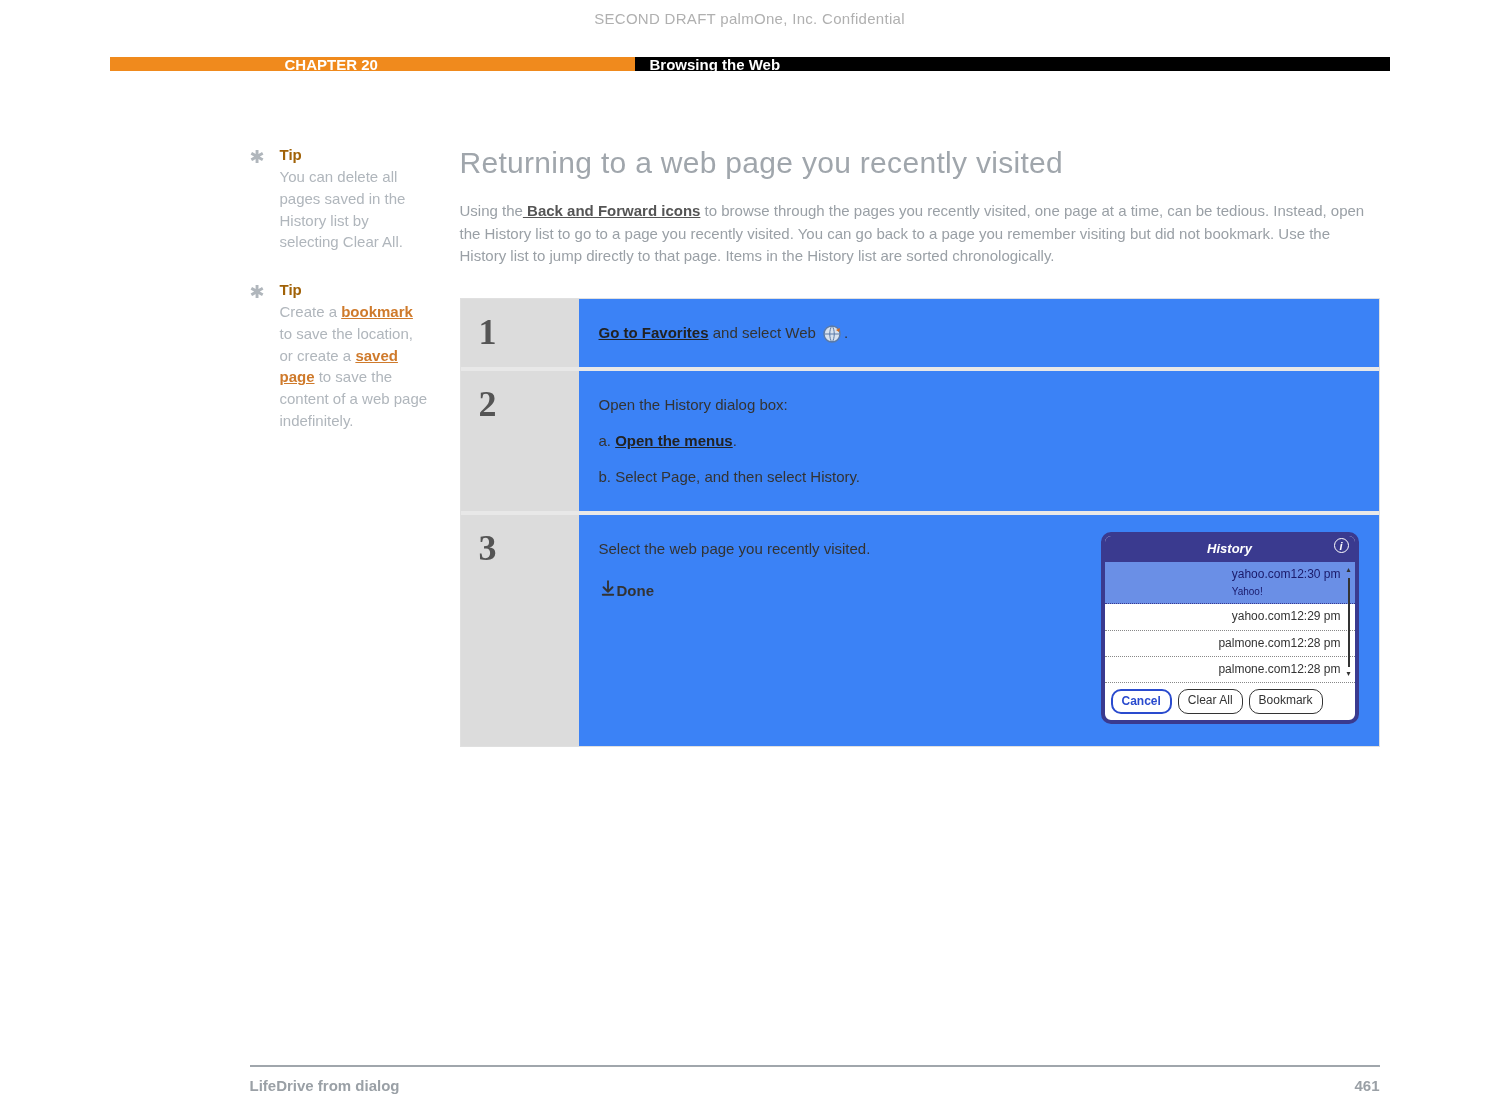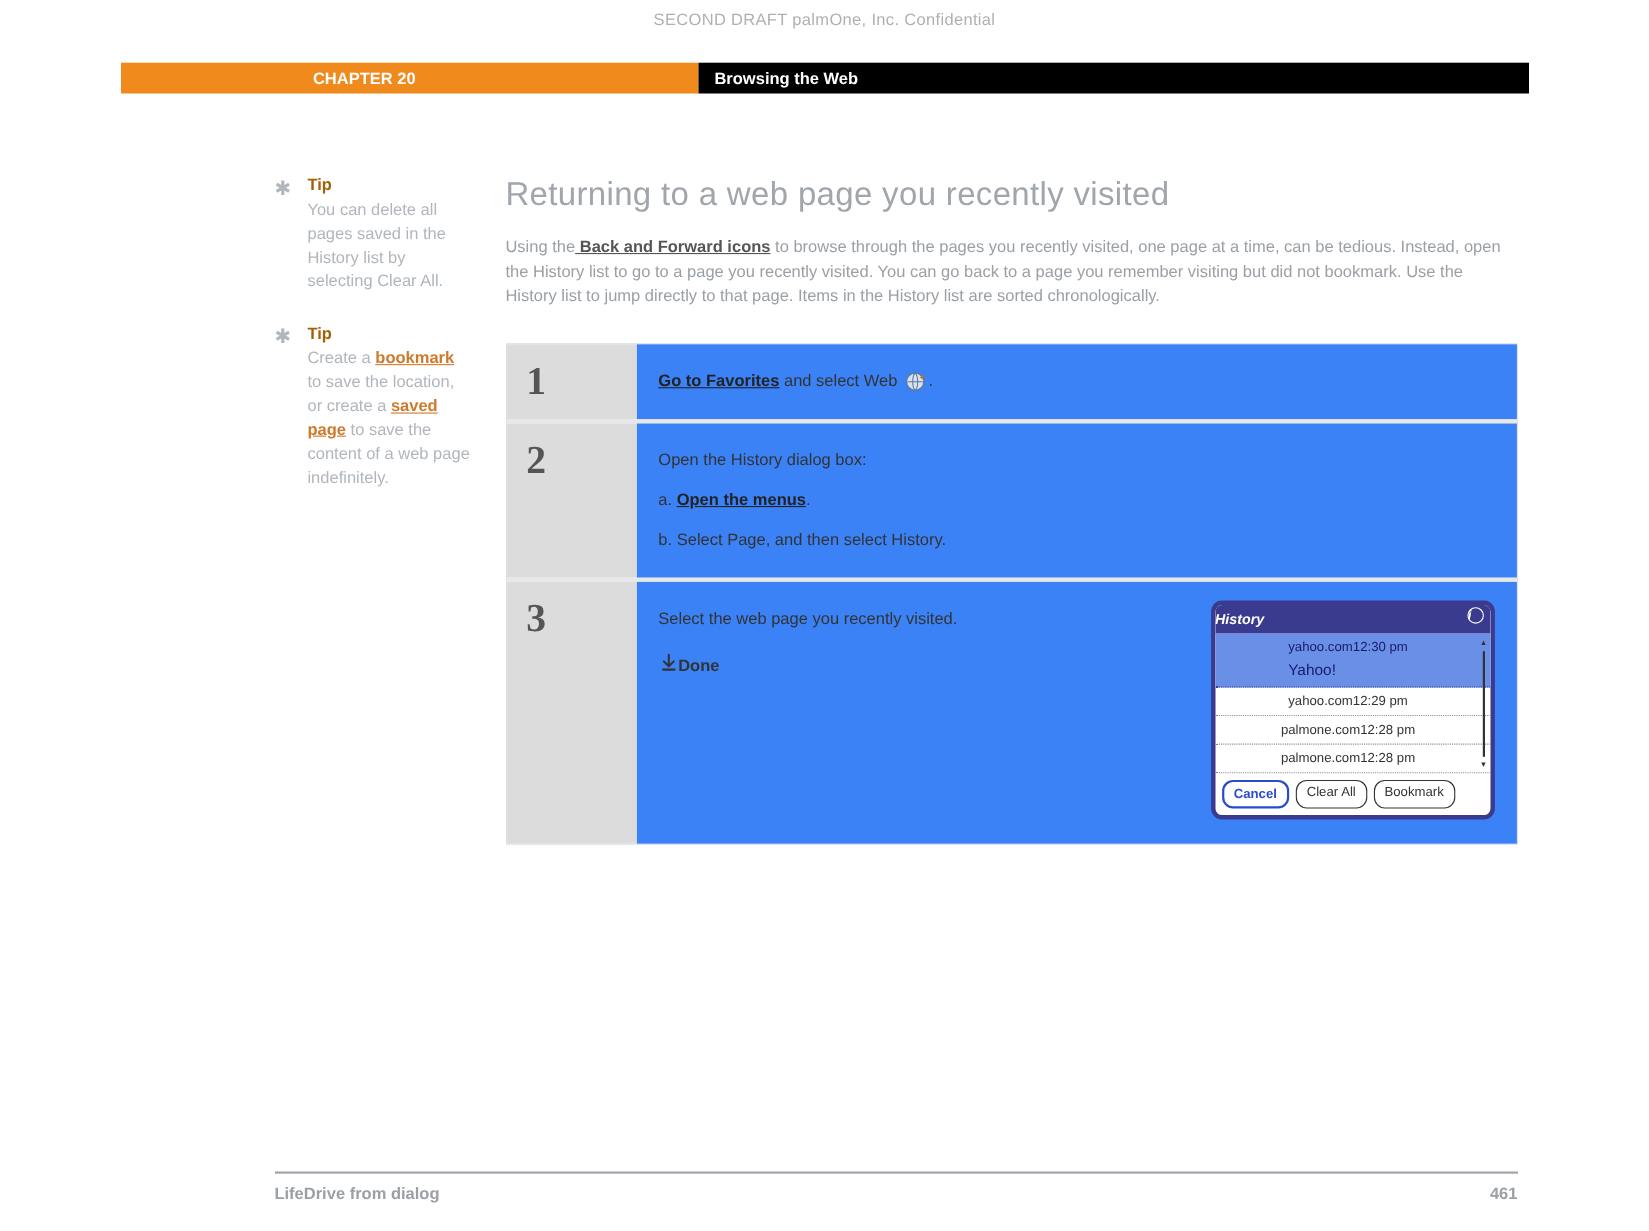--- a/index.html
+++ b/index.html
@@ -16,21 +16,21 @@
   }
   .top-draft {
     text-align: center;
     color: #b0b0b0;
     font-size: 15px;
     padding: 10px 0 30px;
     letter-spacing: 0.3px;
   }
   .chapter-bar {
     display: flex;
-    height: 28px;
+    height: 14px;
     font-weight: bold;
     font-size: 15px;
     color: #fff;
   }
   .chapter-left-pad {
     width: 140px;
     background: #f08a1d;
   }
   .chapter-label {
     flex: 0 0 350px;
@@ -169,20 +169,21 @@
     font-family: Arial, sans-serif;
     font-size: 12px;
     margin-left: 15px;
     margin-top: -5px;
     overflow: hidden;
   }
   .hd-title {
     background: #3a3a8f;
     color: #fff;
     font-weight: bold;
+    text-align: center;
     padding: 3px 0;
     font-style: italic;
     position: relative;
     font-size: 13px;
   }
   .hd-info {
     position: absolute;
     right: 6px;
     top: 2px;
     width: 15px;
@@ -216,35 +217,35 @@
     color: #333;
   }
   .hd-scroll-track {
     width: 2px;
     flex: 1;
     background: #333;
     margin: 1px 0;
   }
   .hd-item {
     display: flex;
-    justify-content: center;
+    justify-content: flex-end;
     padding: 3px 14px 3px 6px;
     border-bottom: 1px dotted #888;
   }
   .hd-item.selected {
     background: #6a8fe6;
     color: #1a1a6a;
     border-bottom: 1px dotted #3a3a8f;
   }
   .hd-item.selected .hd-sub {
     color: #1a1a6a;
   }
   .hd-sub {
     display: block;
-    font-size: 14px;
+    font-size: 10px;
   }
   .hd-buttons {
     display: flex;
     gap: 6px;
     padding: 6px;
     justify-content: flex-start;
   }
   .hd-btn {
     border: 1.5px solid #333;
     border-radius: 10px;

